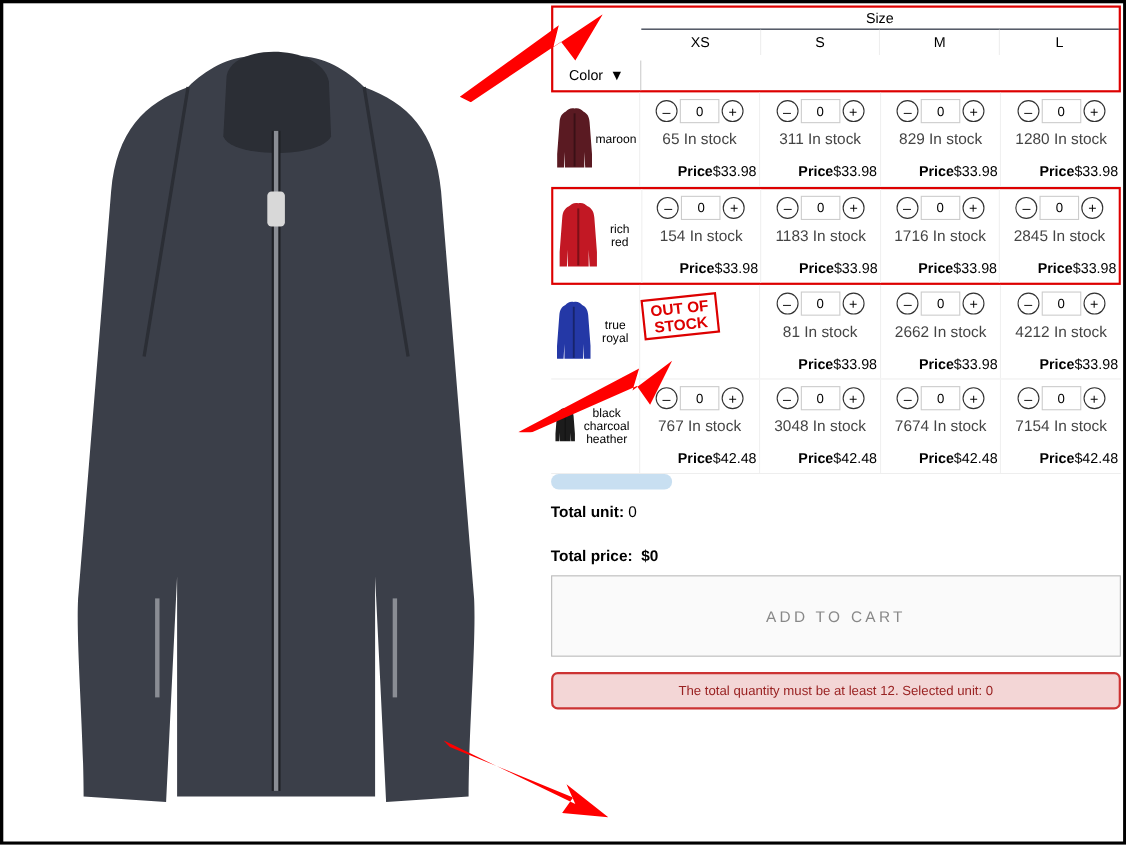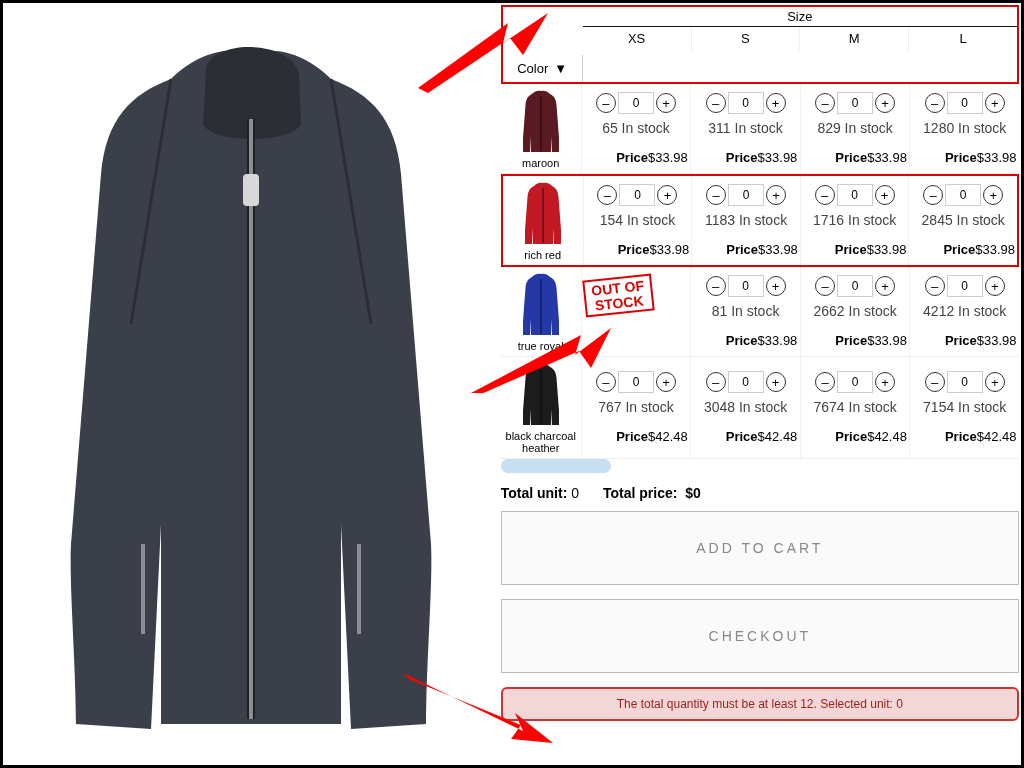--- a/index.html
+++ b/index.html
@@ -18,38 +18,38 @@
 .grid-head .color-h .tri { margin-left: 6px; }
 .grid-head .size-h-wrap { flex: 1; display: flex; flex-direction: column; }
 .grid-head .size-title { text-align: center; font-size: 13px; padding: 2px 0; border-bottom: 1px solid #0f172a; }
 .grid-head .sizes { display: flex; }
 .grid-head .sizes div { flex: 1; text-align: center; font-size: 13px; padding: 4px 0; border-right: 1px solid #eee; }
 .grid-head .sizes div:last-child { border-right: none; }
 
 .grid-body { overflow: hidden; }
 .row { display: flex; border-bottom: 1px solid #eee; position: relative; }
 .row.highlight { border: 2px solid #d00; }
-.color-cell { width: 80px; text-align: center; padding: 4px 2px; font-size: 11px; display: flex; flex-direction: column; align-items: center; justify-content: flex-end; }
+.color-cell { width: 80px; text-align: center; padding: 4px 2px; font-size: 11px; display: flex; flex-direction: row; align-items: center; justify-content: flex-end; }
 .swatch { width: 44px; height: 66px; margin-bottom: 3px; }
 .swatch svg { width: 100%; height: 100%; }
 
 .sizes-wrap { flex: 1; display: flex; position: relative; }
 .sz { flex: 1; padding: 6px 2px; text-align: center; border-left: 1px solid #f0f0f0; display: flex; flex-direction: column; align-items: center; justify-content: center; position: relative; }
 .stepper { display: flex; align-items: center; gap: 2px; }
 .stepper button { width: 20px; height: 20px; border-radius: 50%; border: 1.6px solid #333; background: #fff; font-size: 13px; line-height: 1; cursor: pointer; display: flex; align-items: center; justify-content: center; }
 .stepper input { width: 36px; height: 22px; text-align: center; border: 1px solid #ccc; font-size: 12px; }
 .stock { font-size: 14px; color: #444; margin-top: 6px; text-align: center; }
 .price { font-size: 13px; margin-top: 14px; }
 .price b { font-weight: bold; margin-left: 32px; }
 
 .oos { position: absolute; left: 2px; top: 10px; transform: rotate(-6deg); border: 2.5px solid #d00; color: #d00; font-weight: 800; font-size: 14px; padding: 2px 6px; line-height: 1.05; font-family: 'Arial Black', sans-serif; background: rgba(255,255,255,0.6); }
 
 .scroll-thumb { position: absolute; left: 0; width: 110px; height: 14px; background: #c8dff1; border-radius: 7px; }
 
-.totals { padding: 10px 0; font-size: 14px; display: flex; gap: 24px; }
+.totals { padding: 10px 0; font-size: 14px; display: flex; gap: 24px; flex-direction: column; }
 .totals b { font-weight: bold; }
 
 .btn { display: block; width: 100%; padding: 28px; text-align: center; border: 1px solid #bbb; background: #fafafa; color: #888; letter-spacing: 3px; font-size: 14px; margin-bottom: 14px; cursor: pointer; }
 
 .err { border: 2px solid #c33; background: #f3d6d6; color: #922; border-radius: 6px; padding: 8px; text-align: center; font-size: 12px; }
 
 .arrow { position: absolute; z-index: 50; }
 .arrow svg { display: block; }
 </style>
 </head>
@@ -283,21 +283,20 @@
     <div style="position:relative; height:16px;">
       <div class="scroll-thumb"></div>
     </div>
 
     <div class="totals">
       <span><b>Total unit:</b> <span>0</span></span>
       <span><b>Total price:</b>&nbsp;&nbsp;<b>$0</b></span>
     </div>
 
     <button class="btn">ADD TO CART</button>
-    <button class="btn">CHECKOUT</button>
 
     <div class="err">The total quantity must be at least 12. Selected unit: 0</div>
   </div>
 
   <div class="arrow" style="left:415px; top:10px;">
     <svg width="130" height="80">
         <polygon points="0,75 90,10 85,30 130,0 105,42 92,25 10,80" fill="#ff0000"></polygon>
       </svg>
   </div>
   <div class="arrow" style="left:468px; top:320px;">

